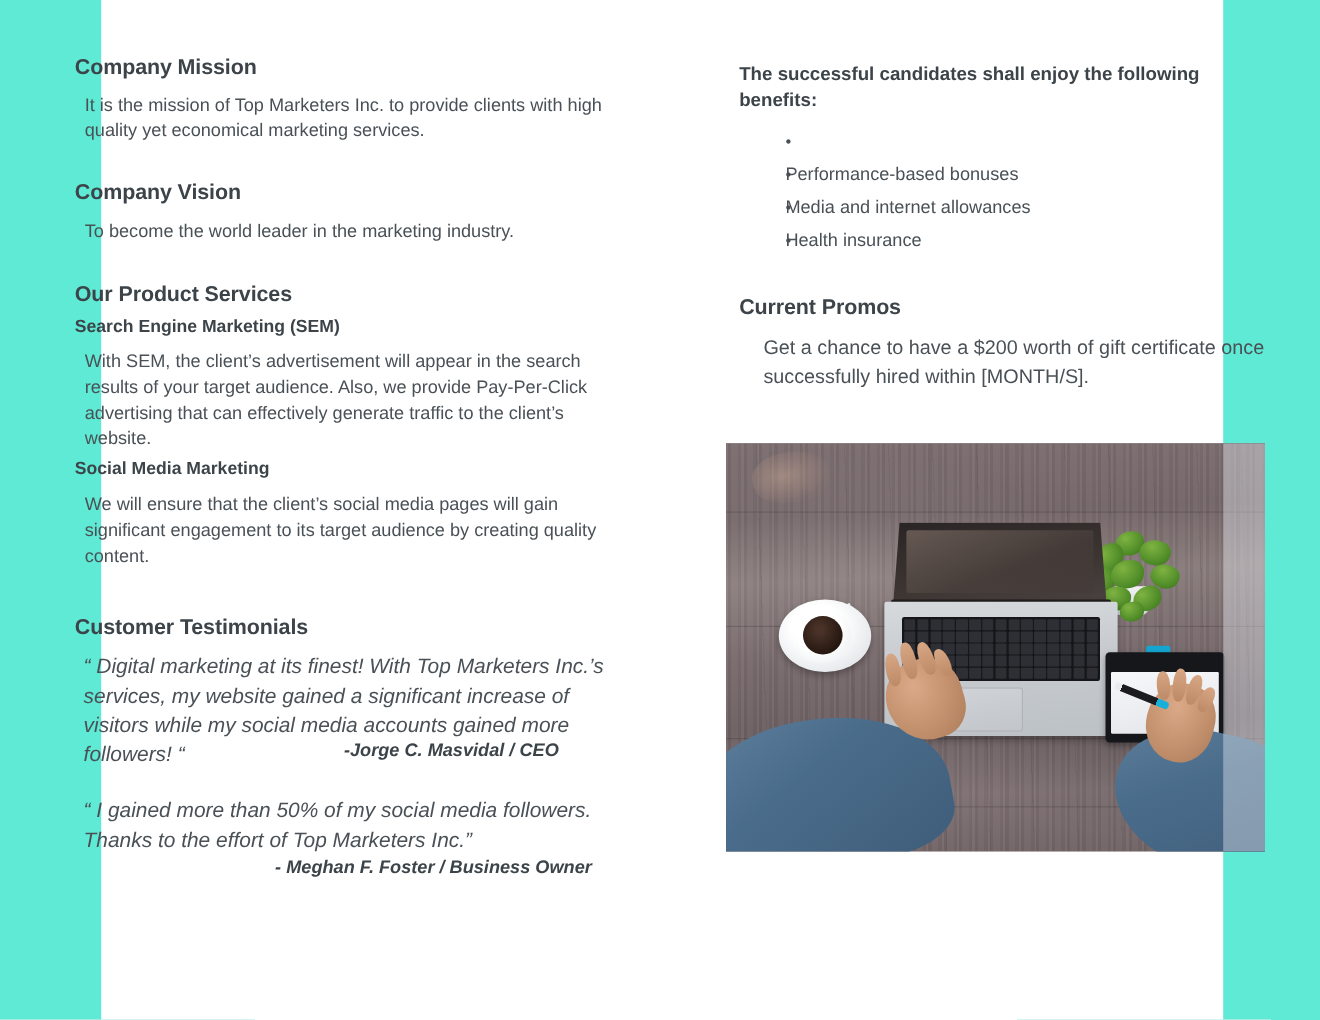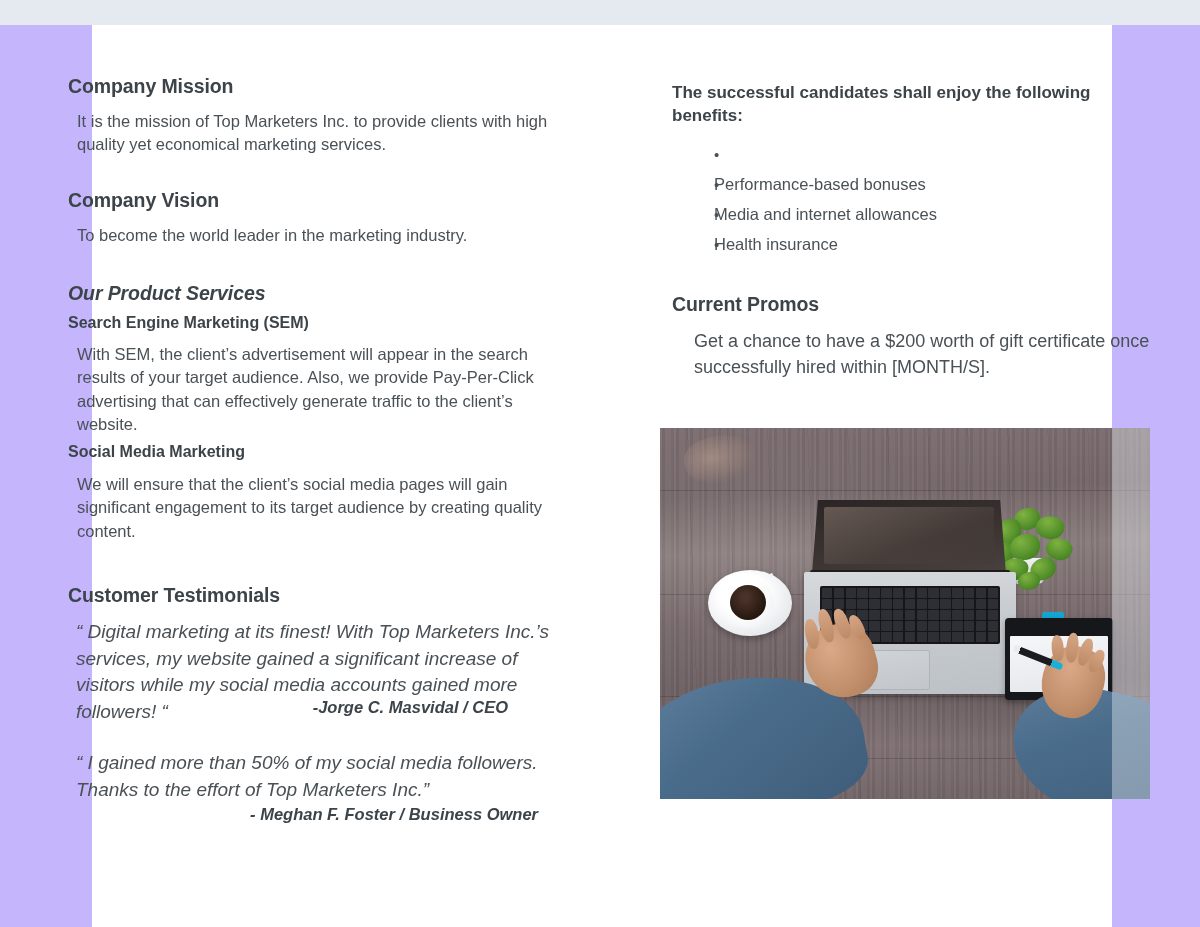--- a/index.html
+++ b/index.html
@@ -12,22 +12,21 @@
     background: #e5e9f0;
     font-family: "Liberation Sans", sans-serif;
     overflow: hidden;
     position: relative;
   }
 
   
   .page {
     position: absolute;
     inset: 0;
-    background: #c4b5fd;
-    margin-top: 25px;
+    background: #5eead4;
   }
   .white-panel {
     position: absolute;
     left: 92px;
     top: 0;
     width: 1020px;
     height: 927px;
     background: #ffffff;
   }
 
@@ -68,21 +67,21 @@
     margin: 0;
   }
 
   
   .block { position: absolute; width: 100%; }
 
   #b-mission-h   { top: 50px; }
   #b-mission-p   { top: 85px; }
   #b-vision-h    { top: 164px; }
   #b-vision-p    { top: 199px; }
-  #b-services-h  { top: 257px; font-style: italic; }
+  #b-services-h  { top: 257px; }
   #b-sem-h       { top: 289px; }
   #b-sem-p       { top: 318px; }
   #b-smm-h       { top: 418px; }
   #b-smm-p       { top: 448px; }
   #b-testi-h     { top: 559px; }
   #b-testi-1     { top: 594px; }
   #b-testi-1-a   { top: 673px; }
   #b-testi-2     { top: 725px; }
   #b-testi-2-a   { top: 780px; }
 

